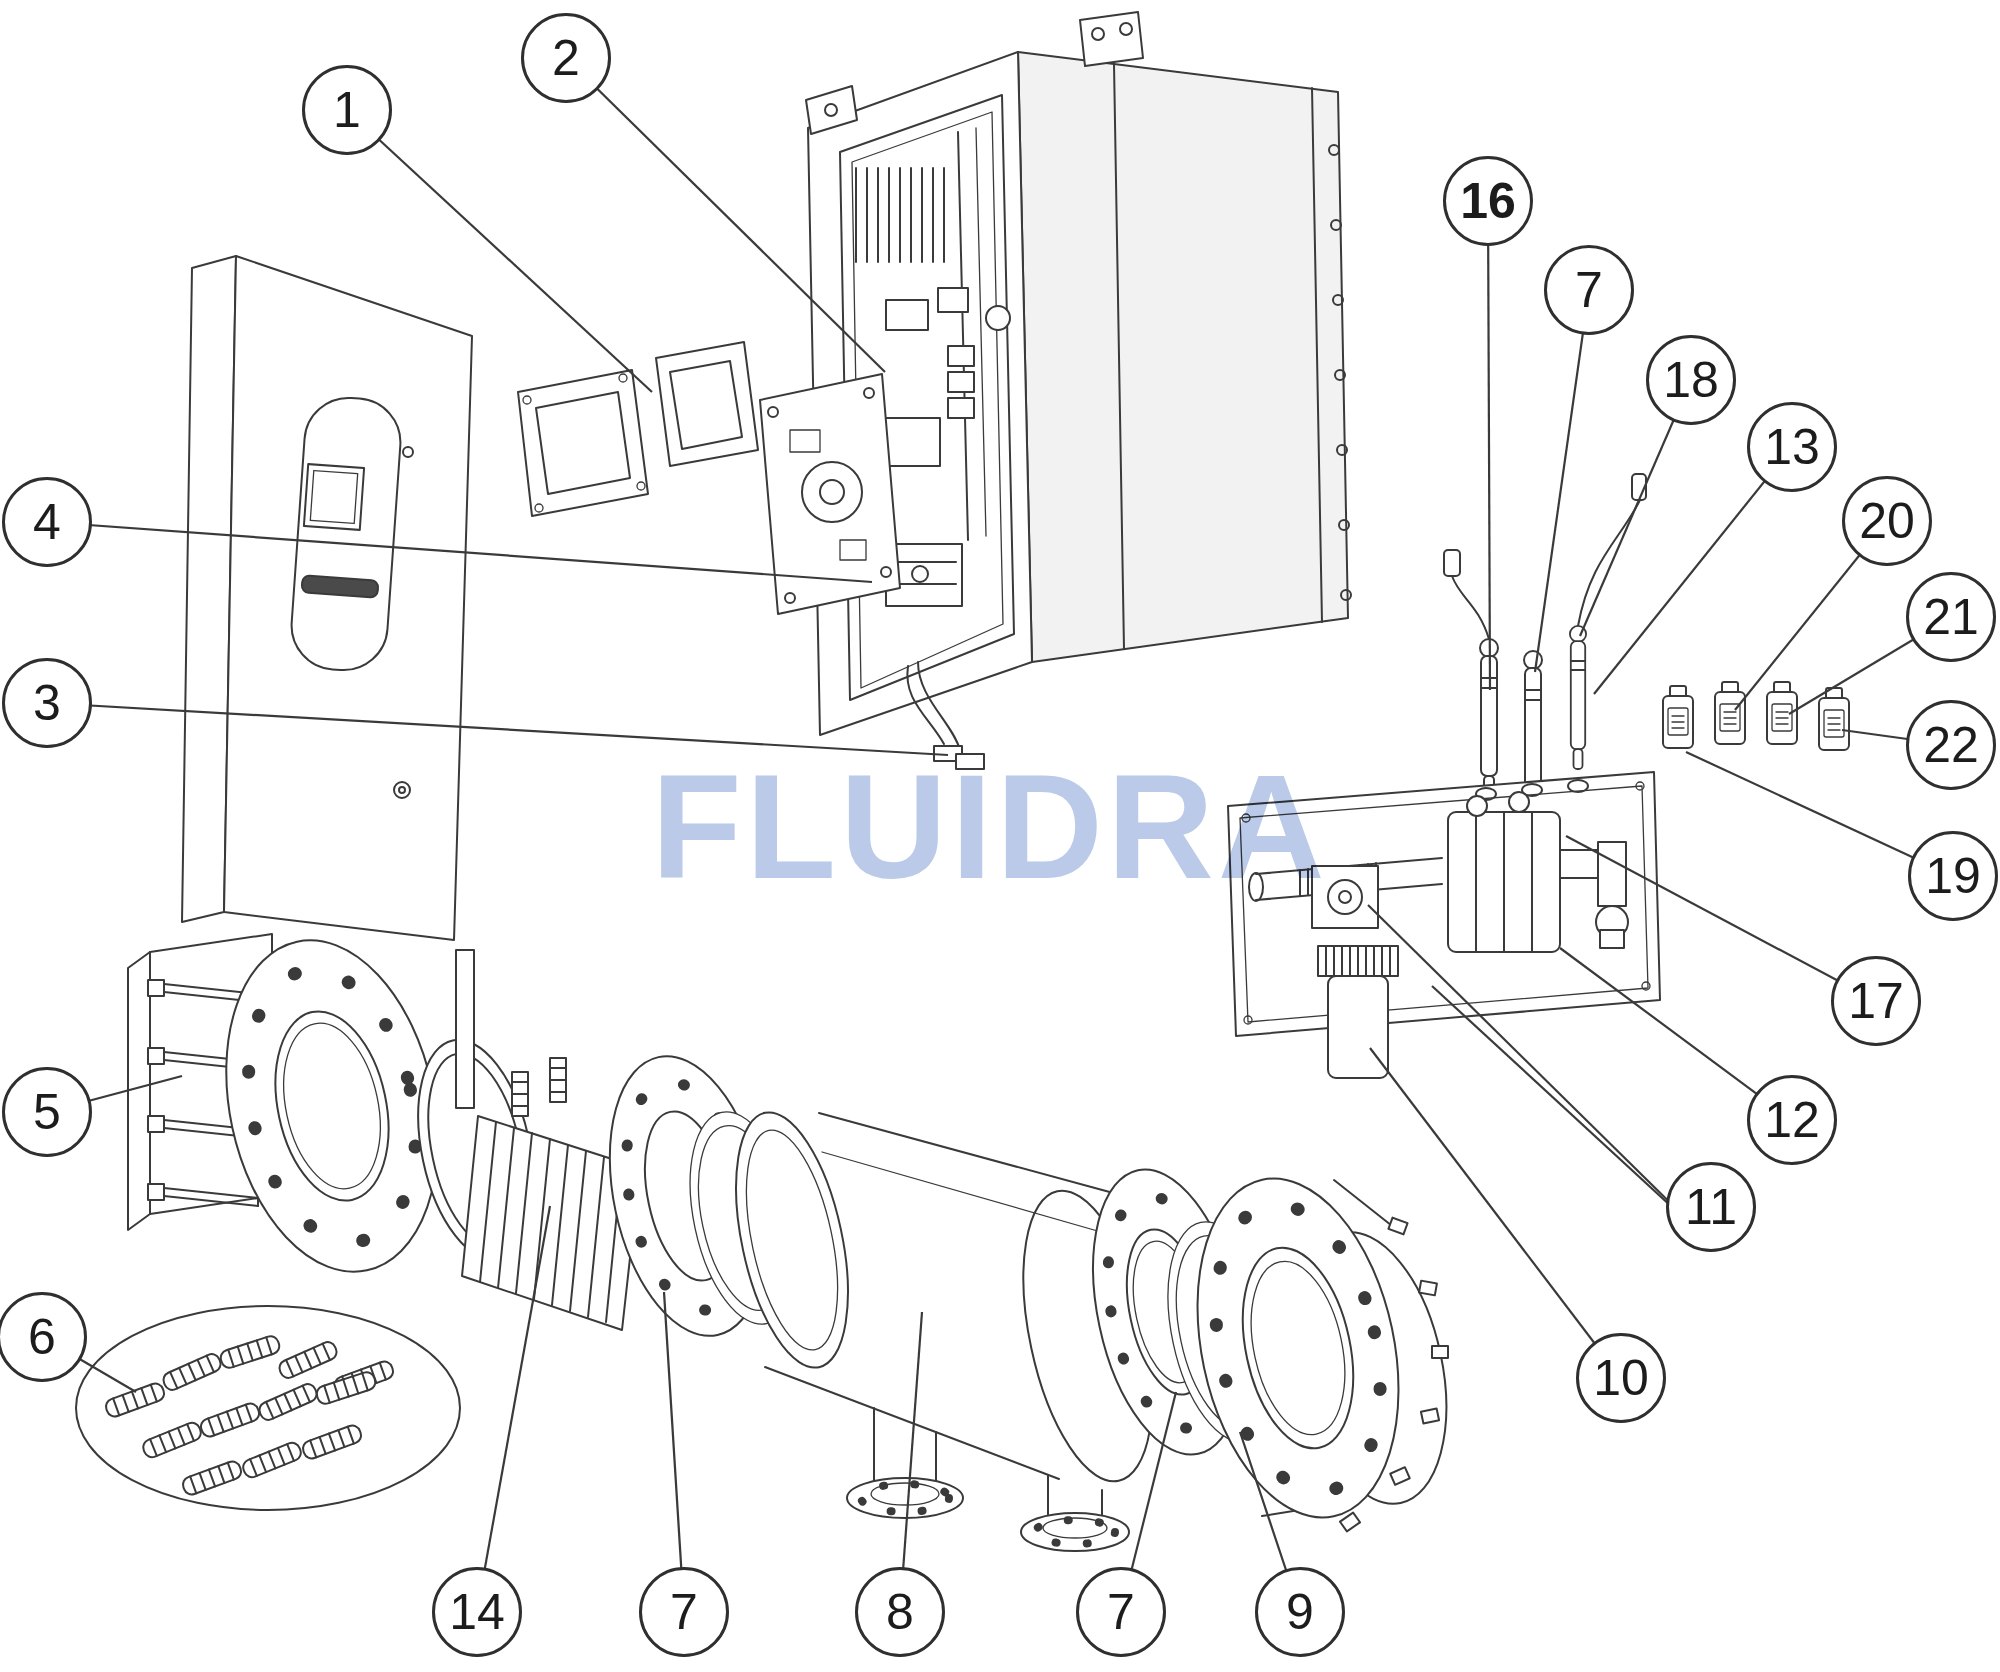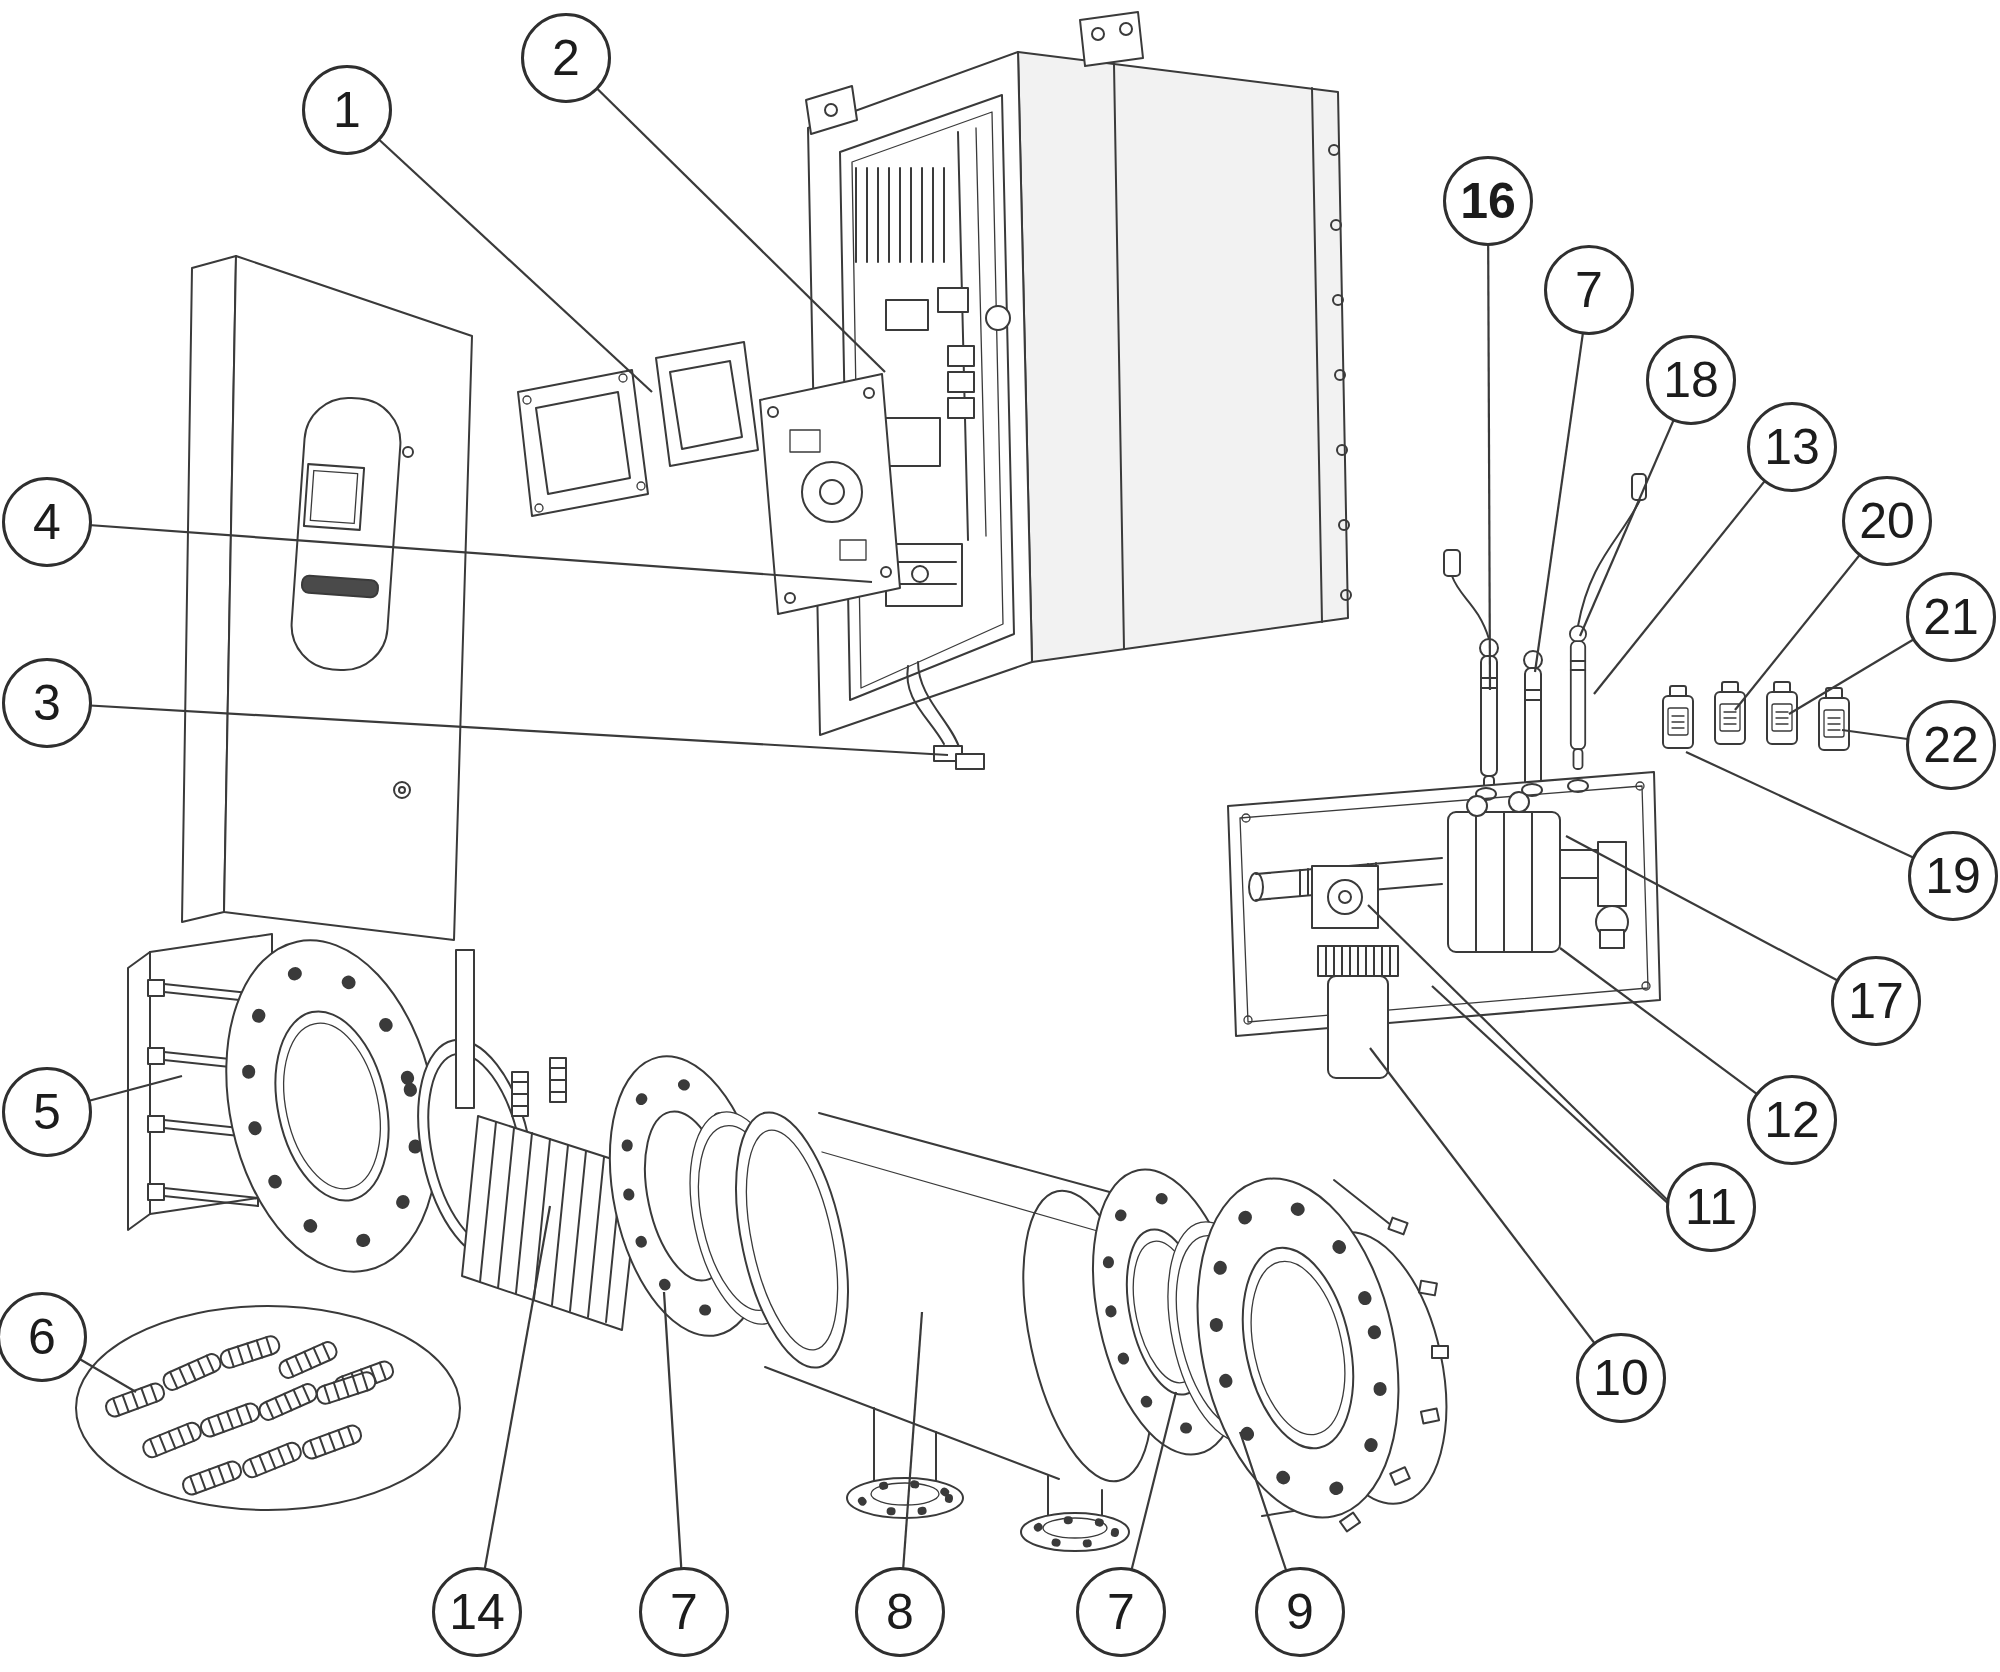--- a/index.html
+++ b/index.html
@@ -401,13 +401,14 @@
       <div class="callout" style="left: 1544px; top: 245px; border-color: rgb(47, 47, 47);">7</div>
       <div class="callout" style="left: 1443px; top: 156px; border-color: rgb(47, 47, 47); font-weight: bold;">16</div>
       <div class="callout" style="left: 1831px; top: 956px; border-color: rgb(47, 47, 47);">17</div>
       <div class="callout" style="left: 1646px; top: 335px; border-color: rgb(47, 47, 47);">18</div>
       <div class="callout" style="left: 1908px; top: 831px; border-color: rgb(47, 47, 47);">19</div>
       <div class="callout" style="left: 1842px; top: 476px; border-color: rgb(47, 47, 47);">20</div>
       <div class="callout" style="left: 1906px; top: 572px; border-color: rgb(47, 47, 47);">21</div>
       <div class="callout" style="left: 1906px; top: 700px; border-color: rgb(47, 47, 47);">22</div>
     </div>
 
+  <div id="watermark" style="color: rgb(169, 189, 226);">FLUIDRA</div>
 </div>
 
 </body></html>

